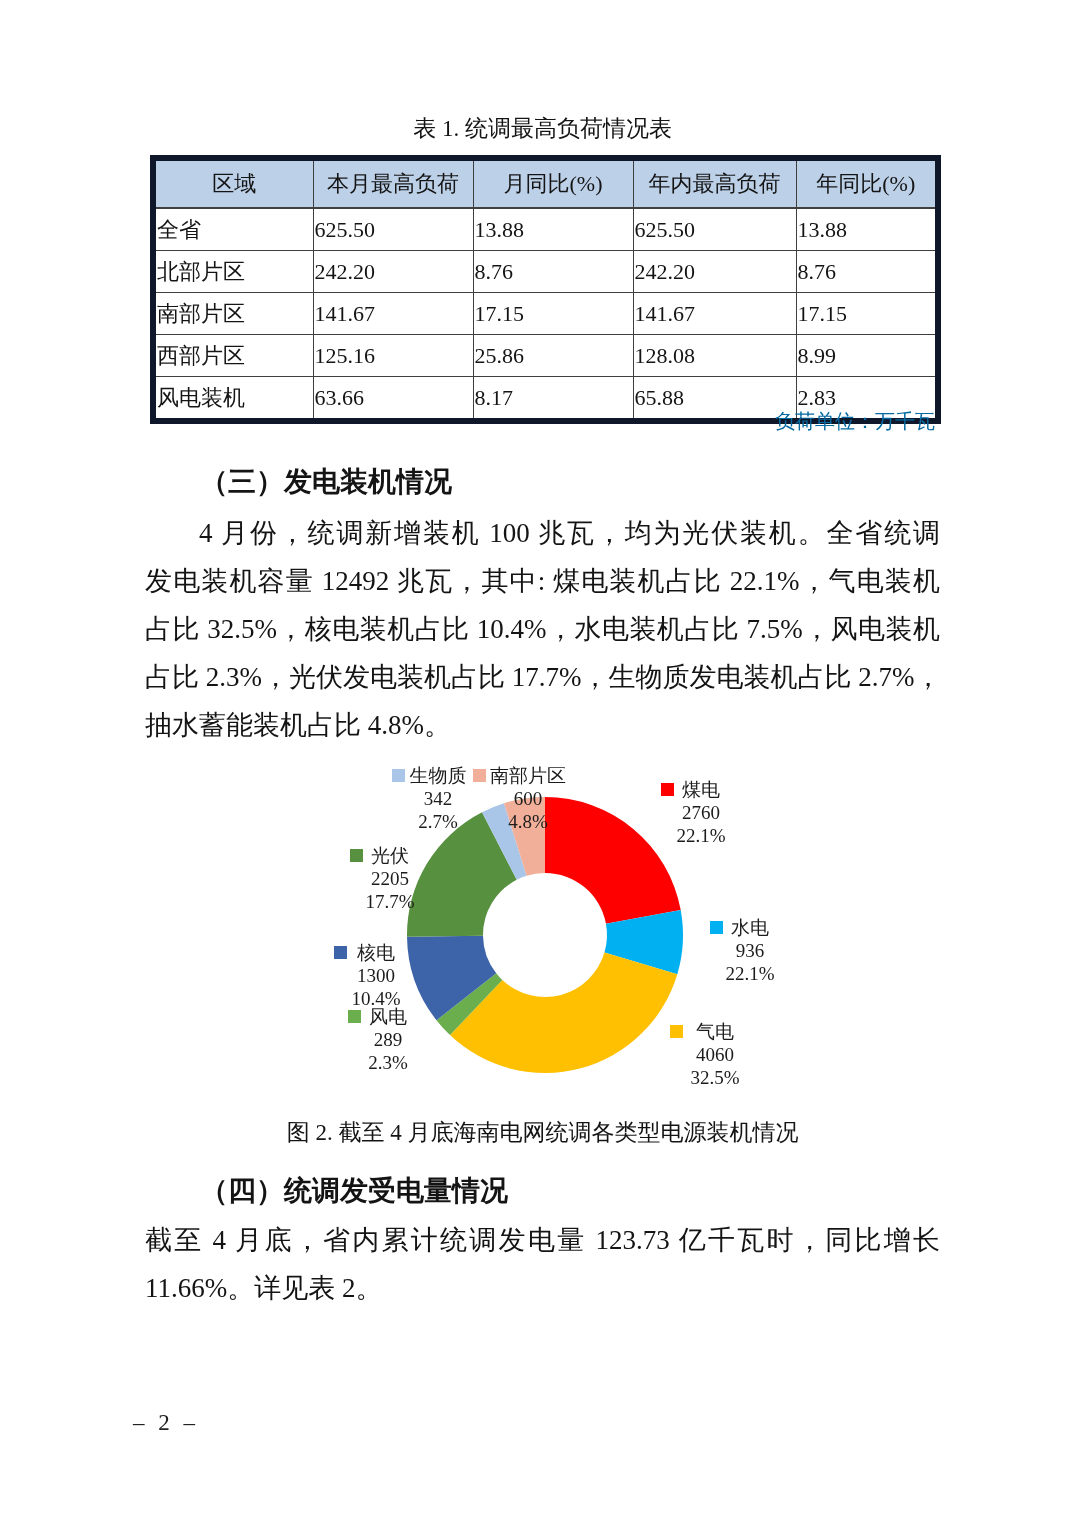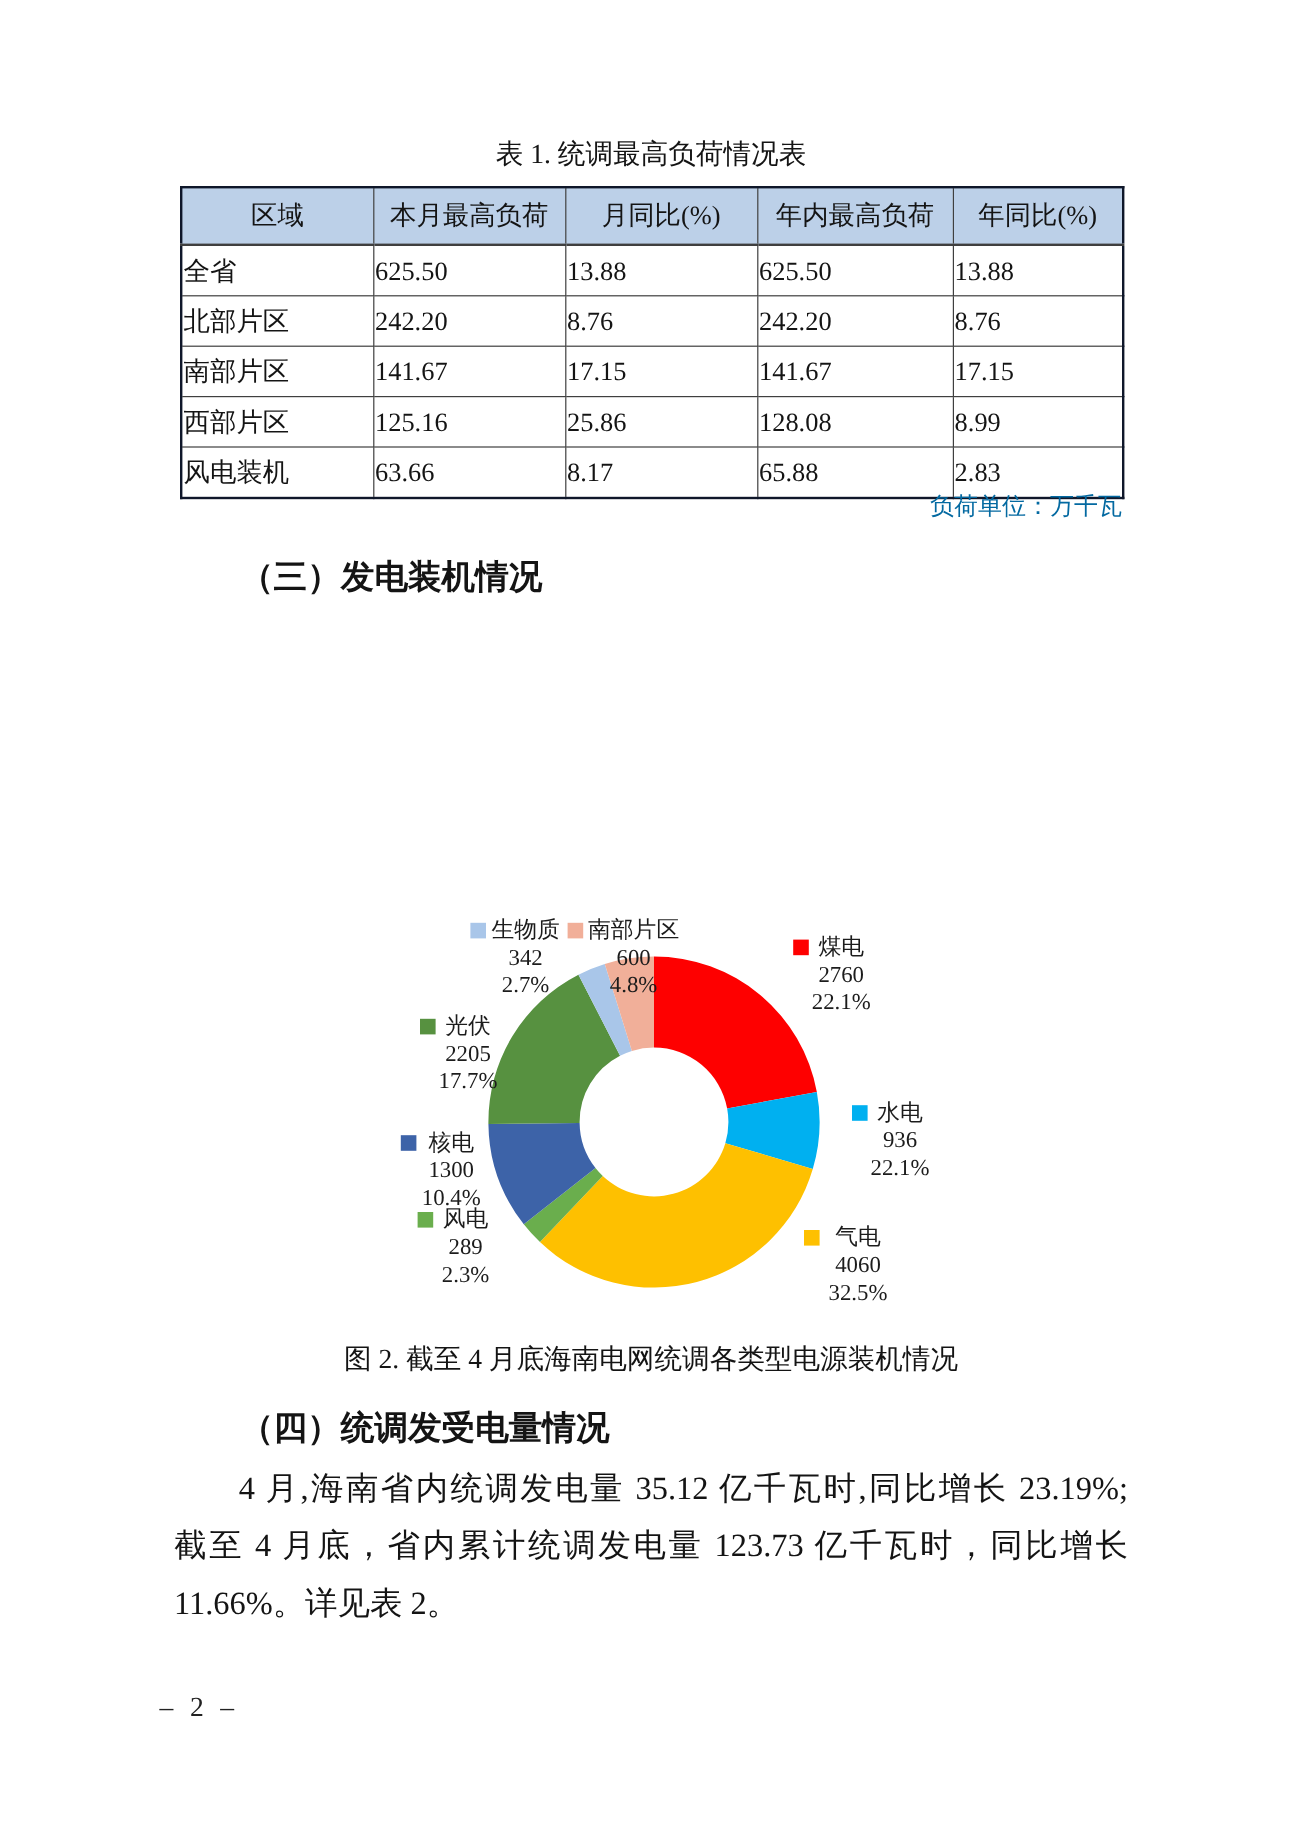--- a/index.html
+++ b/index.html
@@ -11,21 +11,21 @@
   .page { position:absolute; inset:0; width:1080px; height:1527px; overflow:hidden; }
 
   
   .tbl-title {
     position:absolute; left:145px; top:114px; width:795px;
     text-align:center; font-size:23px; line-height:30px;
   }
   table.load-table {
     position:absolute; left:150px; top:155px; width:785px;
     border-collapse:collapse; table-layout:fixed;
-    border:2px solid #0f172a;
+    border:6px solid #0f172a;
   }
   table.load-table col:nth-child(1){width:160px;}
   table.load-table col:nth-child(2){width:160px;}
   table.load-table col:nth-child(3){width:160px;}
   table.load-table col:nth-child(4){width:163px;}
   table.load-table col:nth-child(5){width:142px;}
   table.load-table th {
     background:#bcd0e8; height:44px; font-weight:normal;
     font-size:22px; text-align:center;
     border:1.5px solid #3f3f3f; border-bottom:2px solid #3f3f3f;
@@ -148,20 +148,27 @@
           <td>65.88</td>
           <td>2.83</td>
         </tr>
       </tbody>
   </table>
 
   <div class="unit-note">负荷单位：万千瓦</div>
 
   <div class="sec-heading sec3-heading">（三）发电装机情况</div>
 
+  <div class="para para1" id="para1">
+      <div class="pline indent">4 月份，统调新增装机 100 兆瓦，均为光伏装机。全省统调</div>
+      <div class="pline">发电装机容量 12492 兆瓦，其中: 煤电装机占比 22.1%，气电装机</div>
+      <div class="pline">占比 32.5%，核电装机占比 10.4%，水电装机占比 7.5%，风电装机</div>
+      <div class="pline">占比 2.3%，光伏发电装机占比 17.7%，生物质发电装机占比 2.7%，</div>
+      <div class="pline last">抽水蓄能装机占比 4.8%。</div>
+    </div>
 
   <div class="chart">
     <svg id="donut" width="460" height="360" viewBox="0 0 460 360">
         <path d="M 215 45 A 138 138 0 0 1 350.70622226226175 157.94363874570746 L 275.96946217579875 171.74279421908597 A 62 62 0 0 0 215 121 Z" fill="#fe0000"></path>
         <path d="M 350.70622226226175 157.94363874570746 A 138 138 0 0 1 347.308248844526 222.22406516024301 L 274.4428364373957 200.622406086486 A 62 62 0 0 0 275.96946217579875 171.74279421908597 Z" fill="#00b0f0"></path>
         <path d="M 347.308248844526 222.22406516024301 A 138 138 0 0 1 119.97938034547589 283.07538079103307 L 172.30957667695293 227.9614029640873 A 62 62 0 0 0 274.4428364373957 200.622406086486 Z" fill="#fec000"></path>
         <path d="M 119.97938034547589 283.07538079103307 A 138 138 0 0 1 106.48567799156261 268.25633066845626 L 166.24718866287594 221.30356885104558 A 62 62 0 0 0 172.30957667695293 227.9614029640873 Z" fill="#6aae4d"></path>
         <path d="M 106.48567799156261 268.25633066845626 A 138 138 0 0 1 77.0100545372166 184.66581847092223 L 153.00451725585094 183.748411197081 A 62 62 0 0 0 166.24718866287594 221.30356885104558 Z" fill="#3d63a8"></path>
         <path d="M 77.0100545372166 184.66581847092223 A 138 138 0 0 1 152.03410563292408 60.20221440695994 L 186.71097499450212 127.82998038573562 A 62 62 0 0 0 153.00451725585094 183.748411197081 Z" fill="#579140"></path>
         <path d="M 152.03410563292408 60.20221440695994 A 138 138 0 0 1 173.98281179306912 51.23661255266239 L 196.57198790703106 123.80195636423963 A 62 62 0 0 0 186.71097499450212 127.82998038573562 Z" fill="#a9c6e9"></path>
@@ -223,20 +230,19 @@
       <div>600</div>
       <div>4.8%</div>
     </div>
   </div>
 
   <div class="fig-caption">图 2. 截至 4 月底海南电网统调各类型电源装机情况</div>
 
   <div class="sec-heading sec4-heading">（四）统调发受电量情况</div>
 
   <div class="para para2" id="para2">
-      <div class="pline indent">4 月,海南省内统调发电量 35.12 亿千瓦时,同比增长 23.19%;</div>
       <div class="pline">截至 4 月底，省内累计统调发电量 123.73 亿千瓦时，同比增长</div>
       <div class="pline last">11.66%。详见表 2。</div>
     </div>
 
   <div class="page-num">– 2 –</div>
 
 </div>
 
 </body></html>

